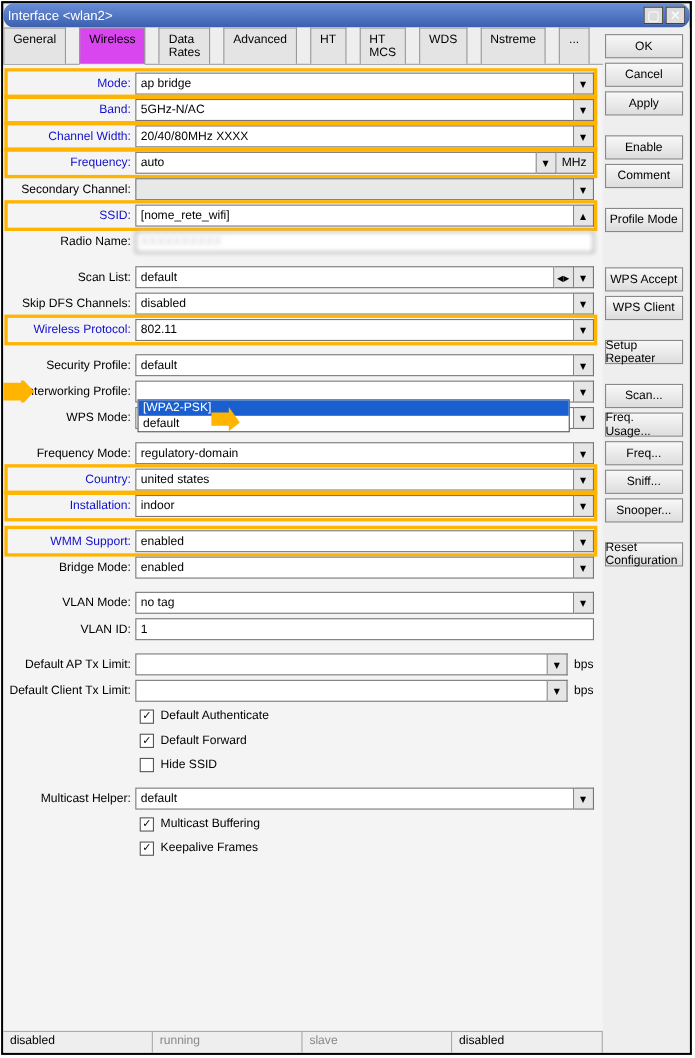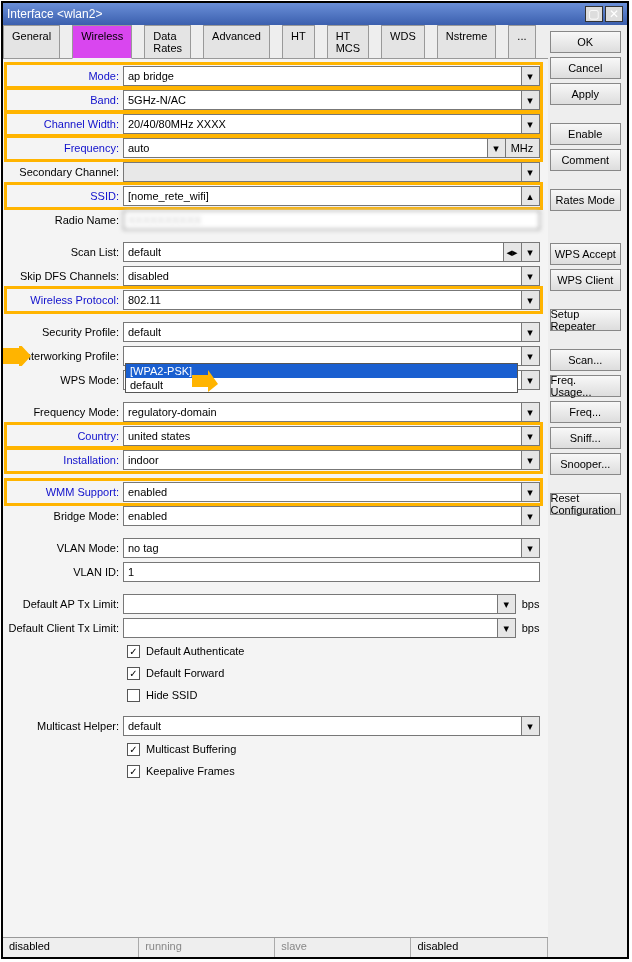--- a/index.html
+++ b/index.html
@@ -1,19 +1,19 @@
 <!DOCTYPE html>
 <html><head>
 <meta charset="utf-8">
 <style>
   * { box-sizing: border-box; }
   html, body { margin: 0; padding: 0; }
   body { font-family: Arial, sans-serif; font-size: 11px; background: #fff; width: 632px; height: 962px; overflow: hidden; }
   .window { border: 2px solid #000; width: 628px; height: 958px; margin: 1px; display: flex; flex-direction: column; background: #eee; position: relative; }
-  .titlebar { background: linear-gradient(#6a8fd8,#3b5fae); color: #fff; height: 22px; display: flex; align-items: center; padding: 0 4px; }
+  .titlebar { background: linear-gradient(#6a8fd8,#3b5fae); color: #fff; height: 22px; display: flex; align-items: center; padding: 0 4px; border-radius: 10px; }
   .titlebar .title { flex: 1; font-size: 12px; }
   .titlebar .winbtn { width: 18px; height: 16px; border: 1px solid #333; background: #ddd; margin-left: 2px; display: flex; align-items: center; justify-content: center; cursor: pointer; font-size: 12px; }
   .content { flex: 1; display: flex; }
   .left { flex: 1; display: flex; flex-direction: column; position: relative; }
   .tabs { display: flex; background: #eee; border-bottom: 1px solid #999; }
   .tab { padding: 4px 8px; border: 1px solid #999; border-bottom: none; background: #e4e4e4; margin-right: 12px; cursor: pointer; font-size: 11px; }
   .tab.active { background: #d946ef; border-bottom: 1px solid #f4f4f4; margin-bottom: -1px; }
   .formarea { flex: 1; padding: 6px 8px 8px 4px; background: #f4f4f4; position: relative; overflow: hidden; }
   .row { display: flex; align-items: center; height: 22px; margin-bottom: 2px; position: relative; }
   .row.gap { margin-top: 10px; }
@@ -272,21 +272,21 @@
       </div>
     </div>
     <div class="right">
       <div class="btn">OK</div>
       <div class="btn">Cancel</div>
       <div class="btn">Apply</div>
       <div class="spacer"></div>
       <div class="btn">Enable</div>
       <div class="btn">Comment</div>
       <div class="spacer"></div>
-      <div class="btn">Rates Mode</div>
+      <div class="btn">Profile Mode</div>
       <div class="spacer"></div>
       <div class="spacer"></div>
       <div class="btn">WPS Accept</div>
       <div class="btn">WPS Client</div>
       <div class="spacer"></div>
       <div class="btn">Setup Repeater</div>
       <div class="spacer"></div>
       <div class="btn">Scan...</div>
       <div class="btn">Freq. Usage...</div>
       <div class="btn">Freq...</div>

